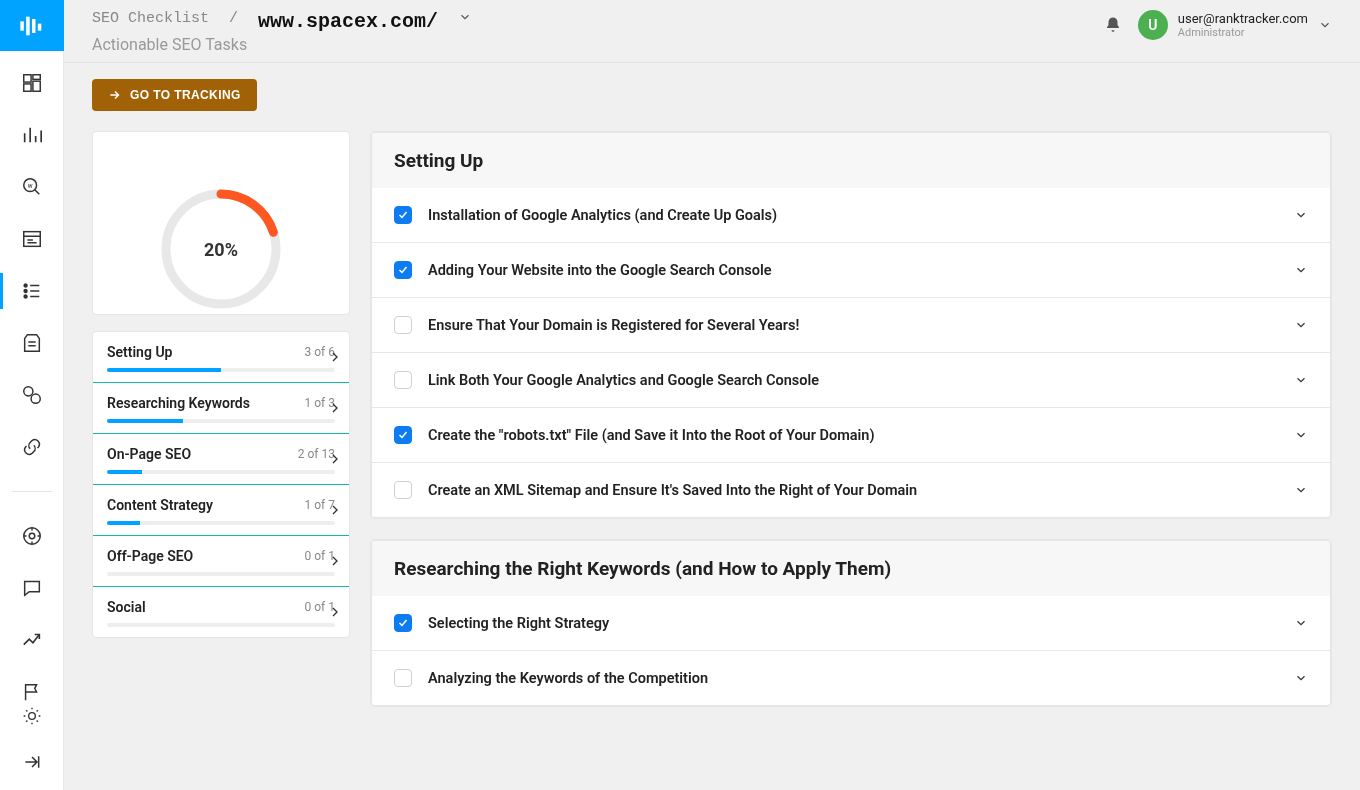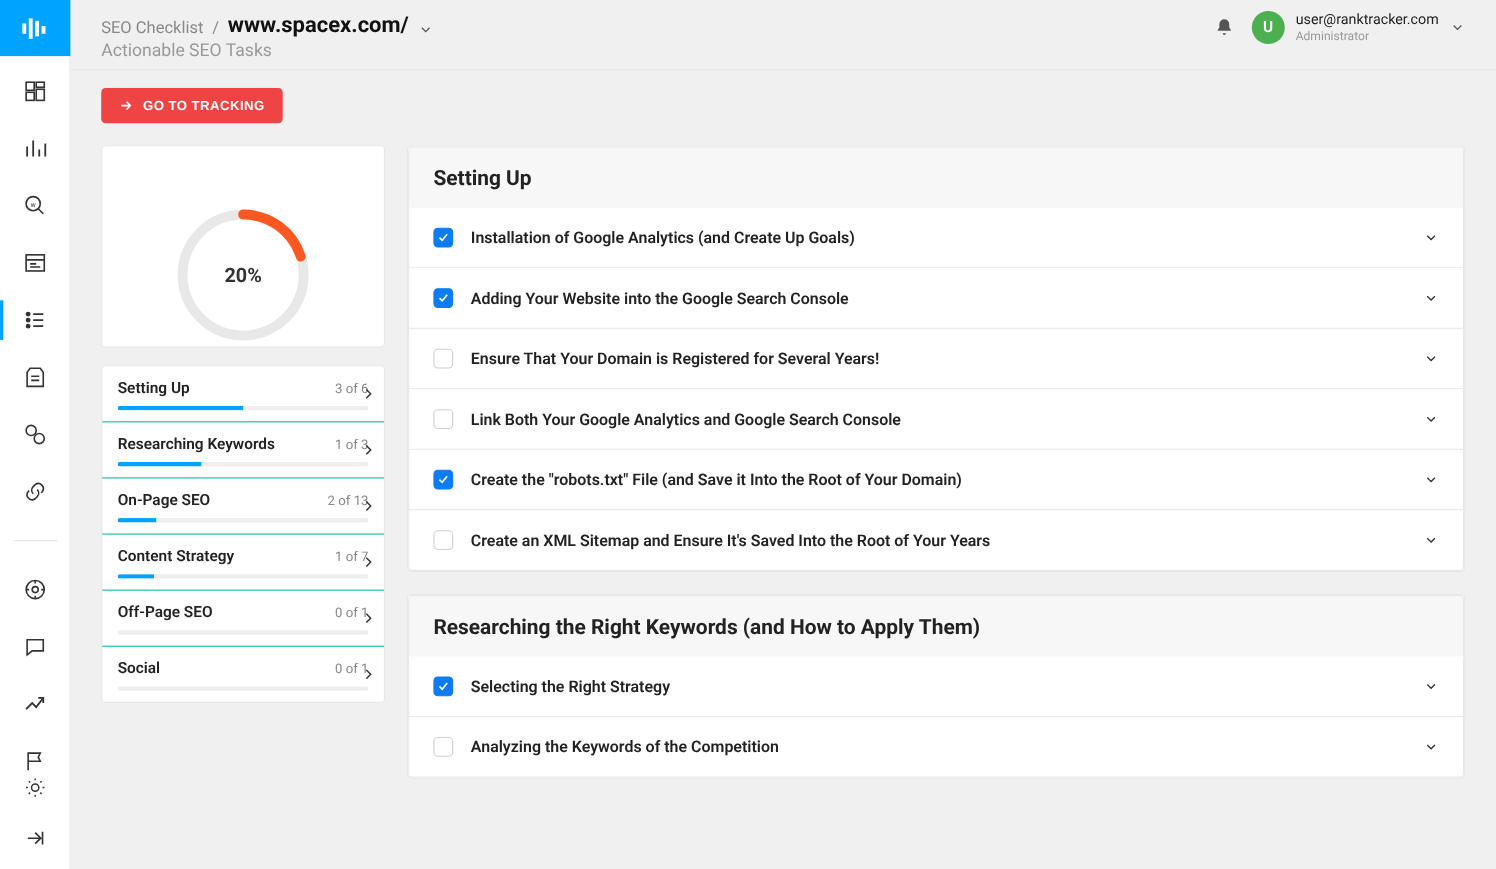--- a/index.html
+++ b/index.html
@@ -12,32 +12,32 @@
 .rail-logo svg { width: 28px; height: 28px; }
 .rail-items { display:flex; flex-direction:column; padding-top: 20px; gap: 28px; align-items:center; flex:1;}
 .rail-item { width: 24px; height: 24px; display:flex; align-items:center; justify-content:center; color:#333; position:relative;}
 .rail-item.active::before { content:""; position:absolute; left:-20px; top:-6px; bottom:-6px; width:3px; background:#00a3ff;}
 .rail-sep { width: 40px; height:1px; background:#e5e5e5; margin: 4px 0;}
 .rail-bottom { display:flex; flex-direction:column; gap:22px; align-items:center; padding-bottom:16px;}
 
 
 .main { flex:1; display:flex; flex-direction:column; }
 .topbar { padding: 10px 28px 8px 28px; border-bottom:1px solid #e3e3e3; display:flex; justify-content:space-between; align-items:flex-start;}
-.crumb-line { display:flex; align-items:flex-end; gap:8px; font-size:15px; color:#888;}
+.crumb-line { display:flex; align-items:flex-start; gap:20px; font-size:15px; color:#888;font-family:Liberation Mono, monospace;}
 .crumb-site { color:#111; font-weight:700; font-size:20px; }
 .subtitle { font-size:16px; color:#999; margin-top:2px;}
 .top-right { display:flex; align-items:center; gap:16px;}
 .bell { color:#666; }
 .avatar { width:30px; height:30px; border-radius:50%; background:#4caf50; color:#fff; display:flex; align-items:center; justify-content:center; font-weight:600; font-size:14px;}
 .user-block { display:flex; align-items:center; gap:10px;}
 .user-text .email { font-size:13px; color:#222;}
 .user-text .role { font-size:11px; color:#999;}
 
 .toolbar { padding: 16px 28px 0 28px;}
-.btn-primary { background:#ef4444; color:#fff; border:none; padding:9px 16px; font-size:12px; font-weight:700; letter-spacing:.4px; border-radius:4px; display:inline-flex; align-items:center; gap:8px; cursor:pointer;}
+.btn-primary { background:#a16207; color:#fff; border:none; padding:9px 16px; font-size:12px; font-weight:700; letter-spacing:.4px; border-radius:4px; display:inline-flex; align-items:center; gap:8px; cursor:pointer;}
 
 .content { display:flex; gap:20px; padding: 20px 28px; overflow:hidden; flex:1;}
 .left-col { width:258px; display:flex; flex-direction:column; gap:16px;}
 .card { background:#fff; border:1px solid #e6e6e6; border-radius:4px; }
 
 .donut-card { height:184px; display:flex; align-items:flex-end; justify-content:center;}
 .donut-wrap { position:relative; width:130px; height:130px;}
 .donut-wrap svg { transform: rotate(-90deg);}
 .donut-label { position:absolute; inset:0; display:flex; align-items:center; justify-content:center; font-weight:700; font-size:18px; color:#333;}
 
@@ -372,21 +372,21 @@
               </span>
               <span class="task-title">Create the "robots.txt" File (and Save it Into the Root of Your Domain)</span>
               <span class="task-chev">
                 <svg width="14" height="14" viewBox="0 0 24 24" fill="none" stroke="#333" stroke-width="2">
                   <path d="M6 9l6 6 6-6"></path>
                 </svg>
               </span>
             </div>
             <div class="task">
               <span class="chk"></span>
-              <span class="task-title">Create an XML Sitemap and Ensure It's Saved Into the Root of Your Years</span>
+              <span class="task-title">Create an XML Sitemap and Ensure It's Saved Into the Right of Your Domain</span>
               <span class="task-chev">
                 <svg width="14" height="14" viewBox="0 0 24 24" fill="none" stroke="#333" stroke-width="2">
                   <path d="M6 9l6 6 6-6"></path>
                 </svg>
               </span>
             </div>
           </div>
           <div class="section card">
             <div class="section-head">Researching the Right Keywords (and How to Apply Them)</div>
             <div class="task">

